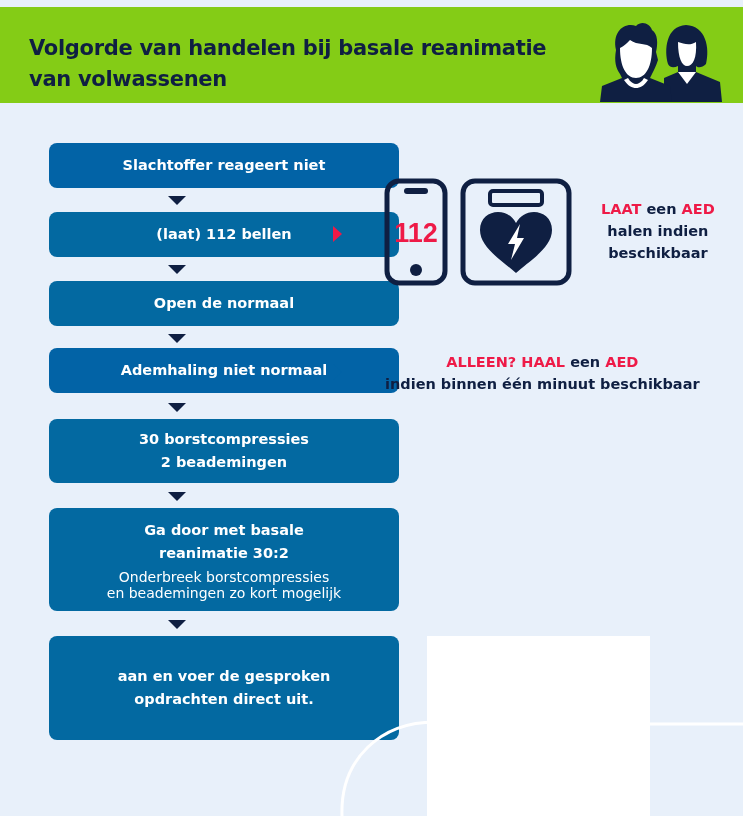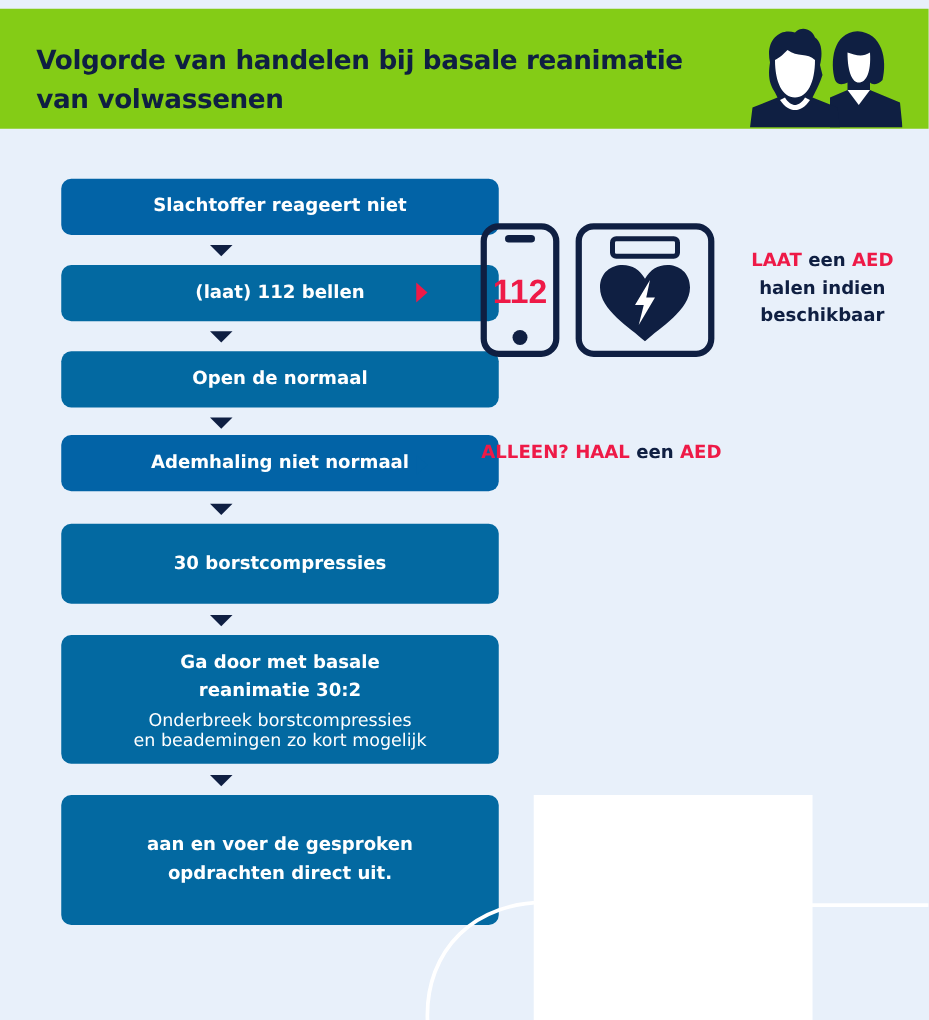--- a/index.html
+++ b/index.html
@@ -86,20 +86,21 @@
 <div class="down-arrow" style="top:334px;"></div>
 
 <div class="step blue" style="top:348px;height:45px;">
   <span>Ademhaling niet normaal</span>
 </div>
 <div class="side-arrow blue-arrow" style="top:364px;"></div>
 <div class="down-arrow" style="top:403px;"></div>
 
 <div class="step red" style="top:419px;height:64px;">
   <span>30 borstcompressies</span>
+  <span>2 beademingen</span>
 </div>
 <div class="down-arrow" style="top:492px;"></div>
 
 <div class="step red" style="top:508px;height:103px;">
   <span>Ga door met basale</span>
   <span>reanimatie 30:2</span>
   <span class="sub" style="margin-top:4px;">Onderbreek borstcompressies</span>
   <span class="sub" style="margin-top:0;">en beademingen zo kort mogelijk</span>
 </div>
 <div class="down-arrow" style="top:620px;"></div>
@@ -132,19 +133,20 @@
   <div>halen indien</div>
   <div>beschikbaar</div>
 </div>
 
 <div class="note" style="left:385px;top:351px;">
   <div>
     <span class="hl">ALLEEN? HAAL</span>
     <span>een</span>
     <span class="hl">AED</span>
   </div>
+  <div>indien binnen één minuut beschikbaar</div>
 </div>
 
 <svg class="deco" width="743" height="816">
   <path d="M342 816 C340 760 380 720 440 722" fill="none" stroke="#ffffff" stroke-width="3"></path>
   <path d="M640 724 L743 724" fill="none" stroke="#ffffff" stroke-width="3"></path>
 </svg>
 <div class="white-box"></div>
 
 </body></html>

